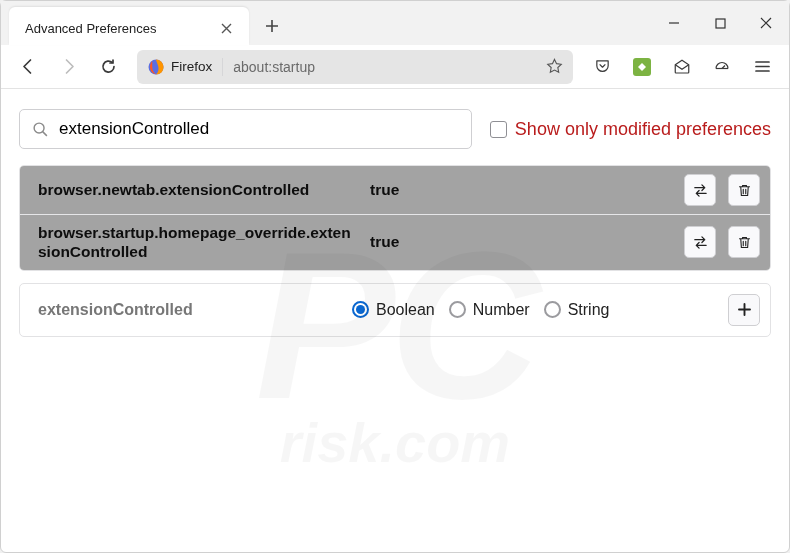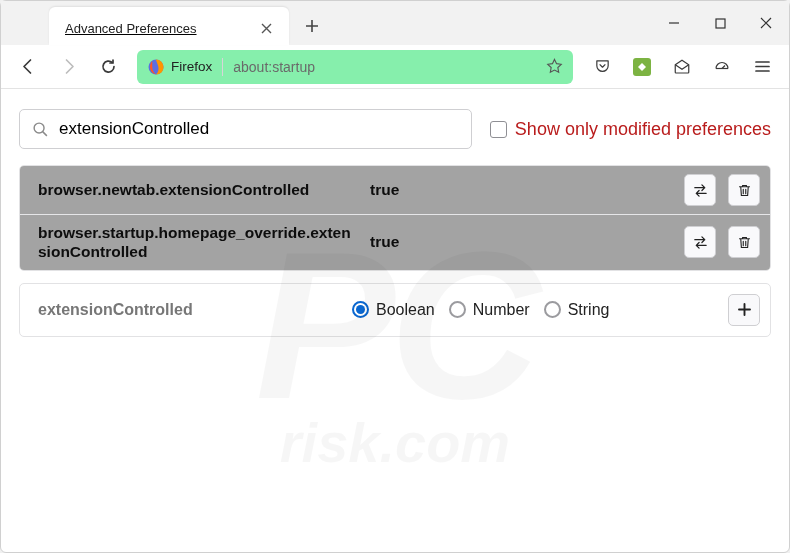--- a/index.html
+++ b/index.html
@@ -3,30 +3,30 @@
 <meta charset="utf-8">
 <style>
 * { margin:0; padding:0; box-sizing:border-box; font-family:"Segoe UI",Arial,sans-serif; }
 html,body { width:790px; height:553px; background:#f0f0f0; overflow:hidden; }
 .window { width:790px; height:553px; background:#fff; border:1px solid #d0d0d0; border-radius:6px; display:flex; flex-direction:column; }
 
 
 .titlebar { height:44px; background:#f2f2f2; display:flex; align-items:flex-end; padding:0 8px; position:relative; }
 .wincontrols { position:absolute; right:0; top:0; height:44px; display:flex; }
 .winbtn { width:46px; height:44px; display:flex; align-items:center; justify-content:center; color:#333; }
-.tab { margin-top:6px; height:38px; background:#fff; border-radius:6px 6px 0 0; display:flex; align-items:center; padding:4px 14px 0 16px; min-width:240px; position:relative; margin-left:40px; box-shadow:0 -1px 2px rgba(0,0,0,0.08);text-decoration:underline; }
+.tab { margin-top:6px; height:38px; background:#fff; border-radius:6px 6px 0 0; display:flex; align-items:center; padding:4px 14px 0 16px; min-width:240px; position:relative; box-shadow:0 -1px 2px rgba(0,0,0,0.08); }
 .tab .title { font-size:13px; color:#222; flex:1; }
 .tab .close { width:18px; height:18px; display:flex; align-items:center; justify-content:center; color:#555; border-radius:3px; }
 .newtab { width:30px; height:30px; margin-left:8px; margin-bottom:4px; display:flex; align-items:center; justify-content:center; color:#444; border-radius:4px; }
 
 
 .toolbar { height:44px; display:flex; align-items:center; padding:0 10px; gap:6px; border-bottom:1px solid #e3e3e3; }
 .tbtn { width:34px; height:34px; display:flex; align-items:center; justify-content:center; border-radius:5px; color:#3a3a3a; }
 .tbtn.disabled { color:#bdbdbd; }
-.urlbar { flex:1; height:34px; background:#86efac; border-radius:6px; display:flex; align-items:center; padding:0 10px; gap:10px; margin:0 6px; }
+.urlbar { flex:1; height:34px; background:#e5e5e5; border-radius:6px; display:flex; align-items:center; padding:0 10px; gap:10px; margin:0 6px; }
 .urlbar .ffwrap { display:flex; align-items:center; gap:6px; font-size:13.5px; color:#222; padding-right:10px; border-right:1px solid #d6d6d8; }
 .urlbar .url { font-size:14px; color:#6a6a6a; flex:1; }
 .urlbar .star { color:#555; }
 .ff-icon { width:18px; height:18px; }
 
 .ext-icon { width:18px; height:18px; border-radius:3px; }
 .ext-green { background:#7cb342; display:flex; align-items:center; justify-content:center; }
 
 
 .page { flex:1; padding:20px 18px; position:relative; }

